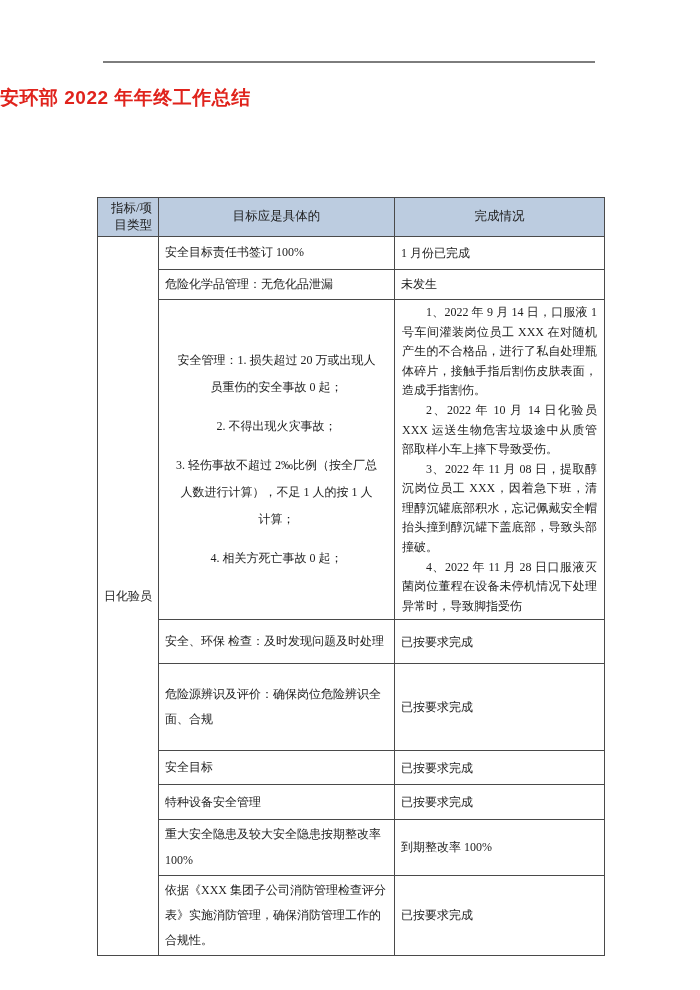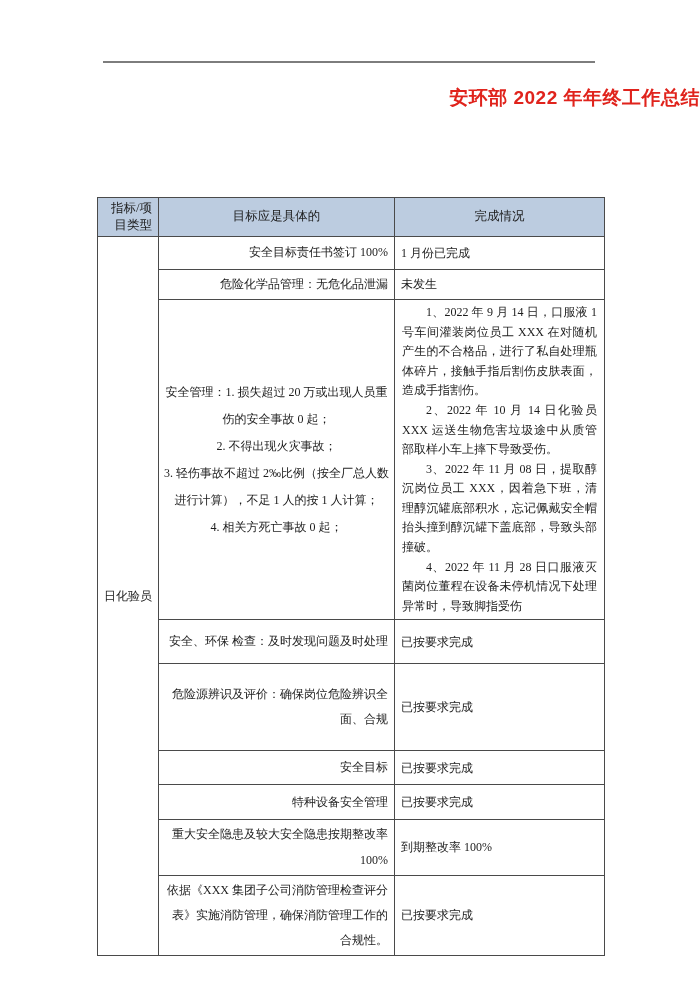--- a/index.html
+++ b/index.html
@@ -12,21 +12,21 @@
     color:#1c1c1c;
     overflow:hidden;
   }
   .top-rule {
     position:absolute; left:103px; top:61px;
     width:492px; height:2px;
     background:#7d7d7d;
   }
   .doc-title {
     position:absolute; top:85px; left:0; width:100%;
-    text-align:right;
+    text-align:left;
     font-family:"Liberation Sans", sans-serif;
     font-weight:bold;
     font-size:19px;
     letter-spacing:0.5px;
     color:#e0231c;
   }
   .section-heading {
     position:absolute; top:161px; left:104px;
     font-family:"Liberation Sans", sans-serif;
     font-weight:bold;
@@ -50,24 +50,24 @@
   }
   .targets th {
     background:#bccce0;
     font-weight:normal;
     font-size:12.5px;
     text-align:center;
     line-height:1.35;
   }
   .targets th.h-type { text-align:right; padding-left:6px; }
   td.group-cell { text-align:center; font-size:12px; padding:2px 2px; }
-  td.target-cell { text-align:right; line-height:2.1; }
+  td.target-cell { text-align:left; line-height:2.1; }
   td.status-cell { text-align:left; line-height:1.7; }
   td.big-target { padding:2px 5px; }
-  td.big-target p { margin:0; text-align:center; line-height:27px; }
+  td.big-target p { margin:12px; text-align:center; line-height:27px; }
   td.big-status { padding:3px 7px;margin-top:44px; }
   td.big-status p { margin:0; text-align:justify; text-indent:2em; line-height:19.6px; }
 </style>
 </head>
 <body>
 
 <div class="page">
 
   <div class="top-rule"></div>
 

